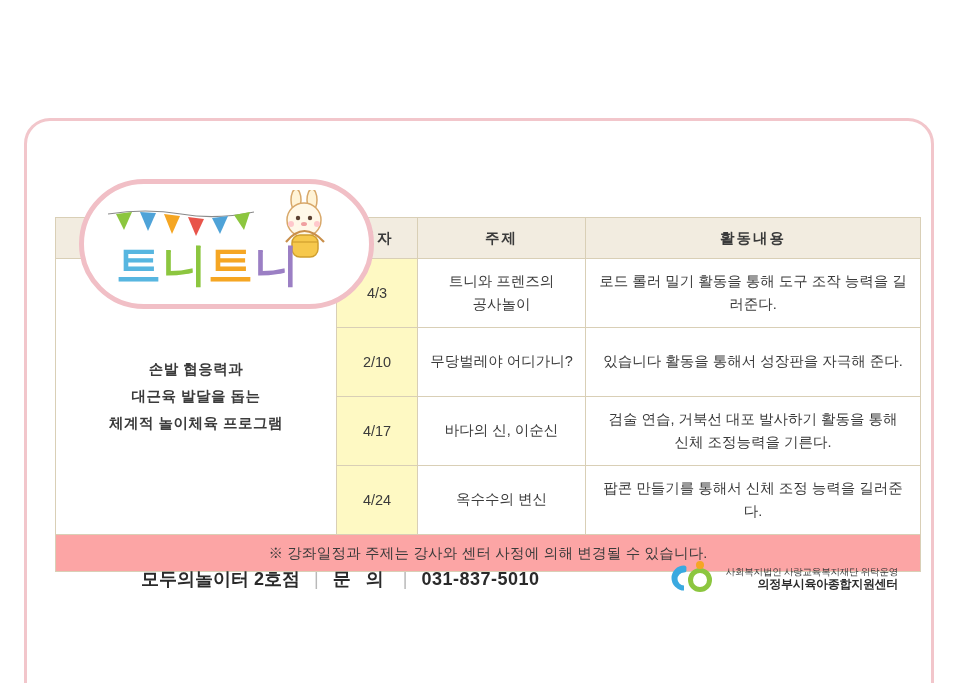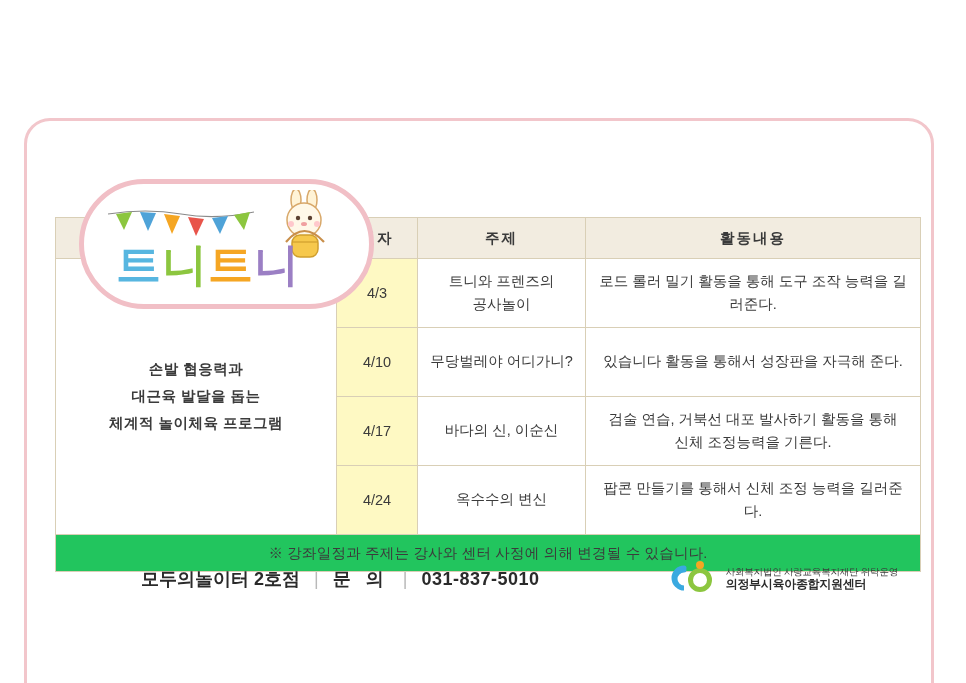--- a/index.html
+++ b/index.html
@@ -122,36 +122,37 @@
   td.topic-cell {
     line-height: 1.6;
     font-size: 14.5px;
   }
   td.act-cell {
     line-height: 1.6;
     font-size: 14px;
     padding: 0 12px;
   }
   td.note-cell {
-    background: #22c55e;
+    background: #fca5a5;
     height: 34px;
     font-size: 13px;
     color: #555555;
     letter-spacing: 0.2px;
   }
 
   
   .footer {
     position: absolute;
     left: 28px;
     top: 430px;
     width: 853px;
     height: 56px;
     display: flex;
     align-items: center;
+    text-align: right;
   }
   .footer-left {
     display: flex;
     align-items: center;
     font-size: 18px;
     font-weight: bold;
     color: #2a2a2a;
     margin-left: 86px;
   }
   .footer-sep {
@@ -247,21 +248,21 @@
           <td class="date-cell">4/3</td>
           <td class="topic-cell">
             <div>트니와 프렌즈의</div>
             <div>공사놀이</div>
           </td>
           <td class="act-cell">
             <div>로드 롤러 밀기 활동을 통해 도구 조작 능력을 길러준다.</div>
           </td>
         </tr>
         <tr>
-          <td class="date-cell">4/10</td>
+          <td class="date-cell">2/10</td>
           <td class="topic-cell">
             <div>무당벌레야 어디가니?</div>
           </td>
           <td class="act-cell">
             <div>있습니다 활동을 통해서 성장판을 자극해 준다.</div>
           </td>
         </tr>
         <tr>
           <td class="date-cell">4/17</td>
           <td class="topic-cell">

